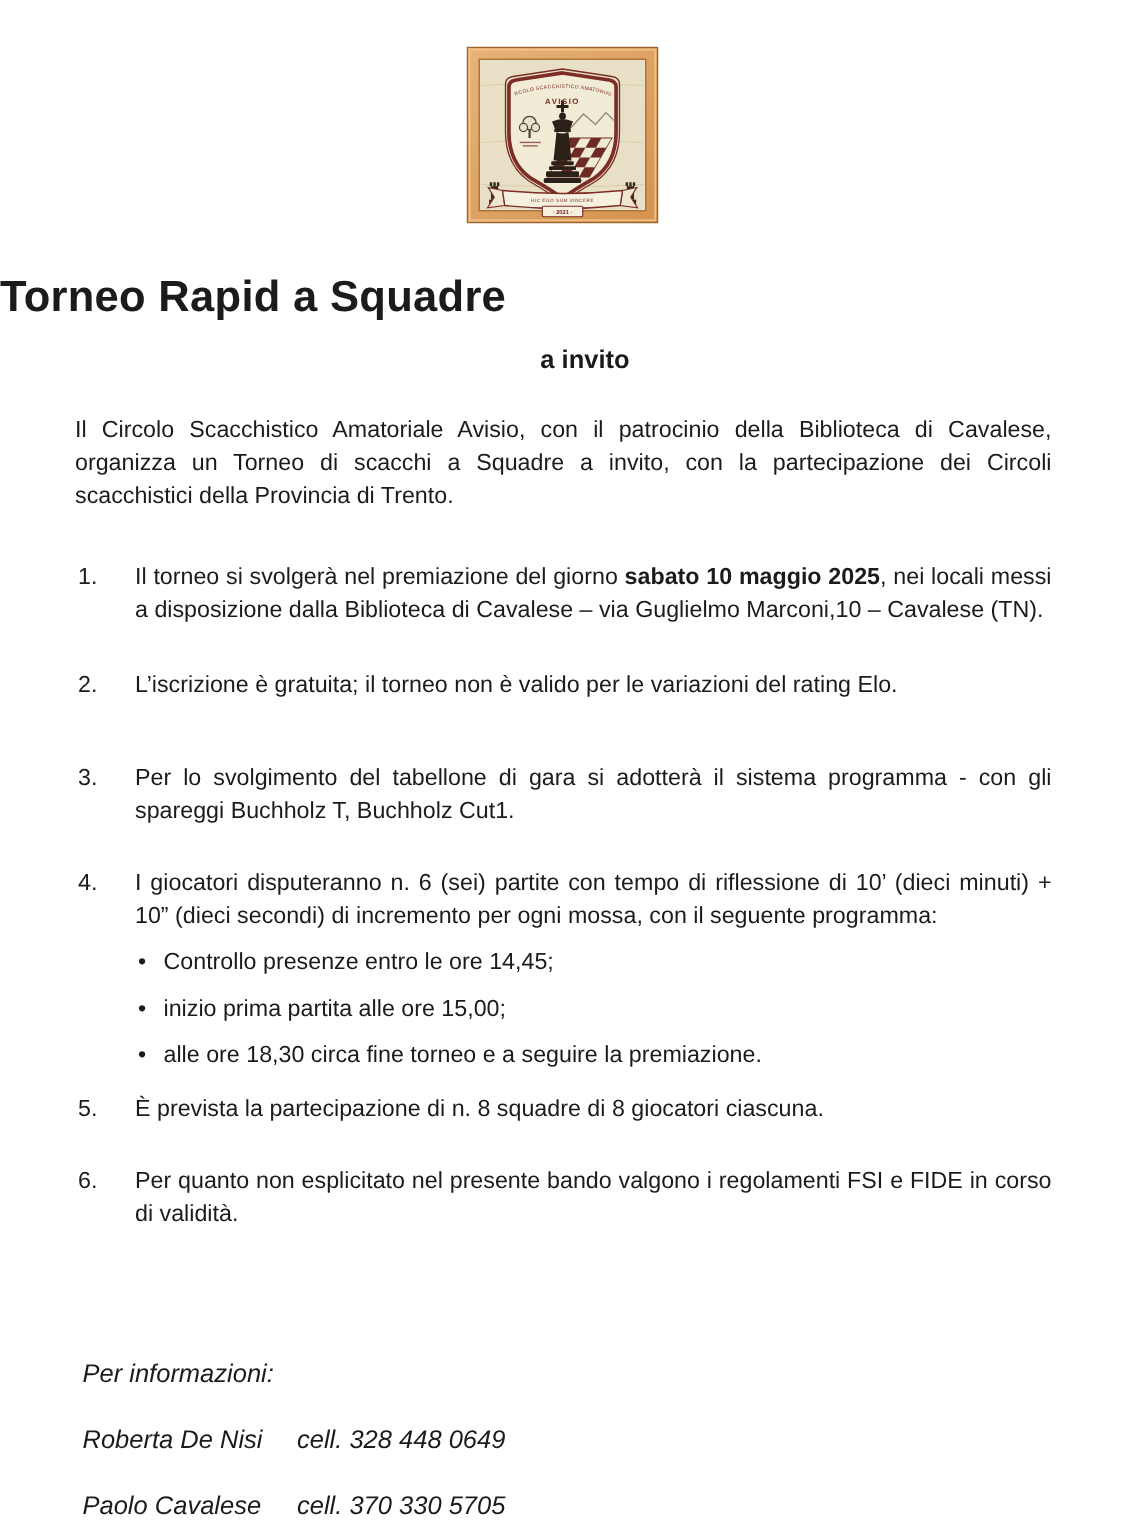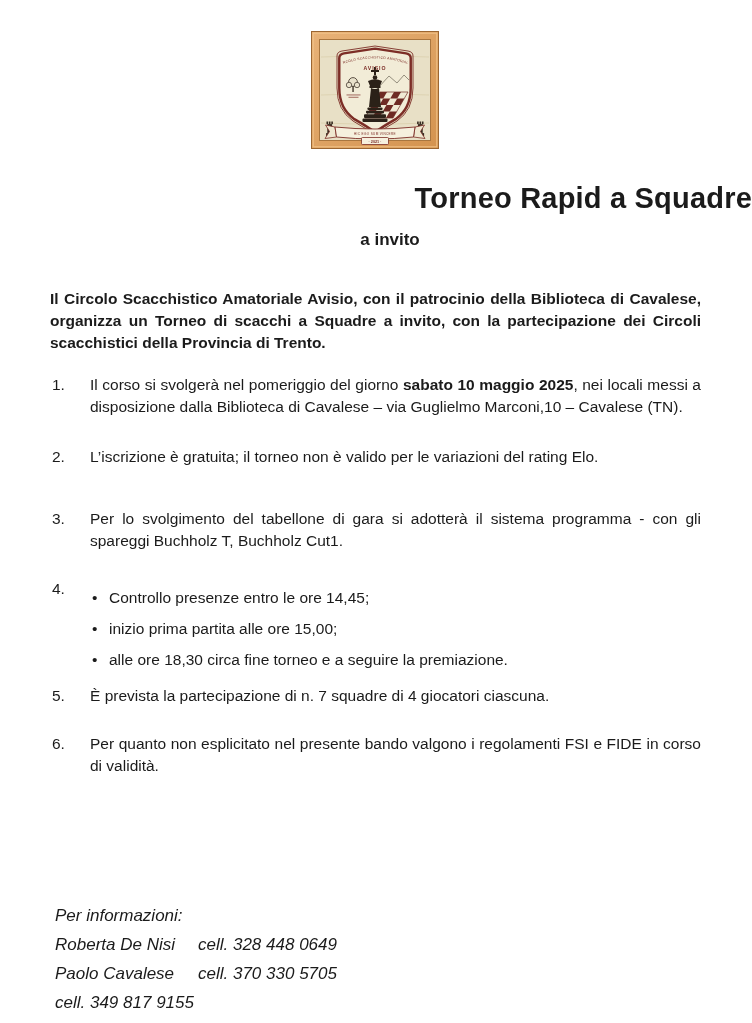--- a/index.html
+++ b/index.html
@@ -2,38 +2,38 @@
 <html><head>
 <meta charset="utf-8">
 <style>
   html,body{margin:0;padding:0;}
   body{
     width:752px;height:1023px;background:#ffffff;position:relative;overflow:hidden;
     font-family:"Liberation Sans",sans-serif;color:#1b1b1b;
   }
   .abs{position:absolute;}
   .logo-wrap{left:311px;top:31px;width:128px;height:118px;}
-  .doc-title{top:181px;left:0;width:752px;text-align:right;font-size:29px;font-weight:bold;line-height:34px;letter-spacing:0.2px;}
+  .doc-title{top:181px;left:0;width:752px;text-align:left;font-size:29px;font-weight:bold;line-height:34px;letter-spacing:0.2px;}
   .doc-subtitle{top:229px;left:0;width:752px;text-align:center;font-size:17px;font-weight:bold;line-height:22px;padding-left:14px;}
-  .intro{top:288px;left:50px;width:651px;font-size:15.5px;line-height:22px;text-align:justify;font-weight:bold;}
+  .intro{top:276px;left:50px;width:651px;font-size:15.5px;line-height:22px;text-align:justify;}
   .list{top:374px;left:50px;width:651px;}
   .item{display:grid;grid-template-columns:40px 1fr;}
   .item-1{margin-bottom:28px;}
   .item-2{margin-bottom:40px;}
   .item-3{margin-bottom:26px;}
   .item-4{margin-bottom:14px;}
   .item-5{margin-bottom:26px;}
   .num{font-size:15.5px;line-height:22px;padding-left:2px;}
   .item-text{font-size:15.5px;line-height:22px;text-align:justify;}
   .item-text b{font-weight:bold;}
   .bullets{margin-top:0;}
   .bullet-row{display:grid;grid-template-columns:19px 1fr;margin-top:9px;font-size:15.5px;line-height:22px;}
   .dot{text-align:left;padding-left:2px;}
   .contacts{top:905px;left:55px;font-style:italic;font-size:17px;line-height:22px;}
-  .contact-row{display:grid;grid-template-columns:143px auto;margin-top:7px;}
+  .contact-row{display:grid;grid-template-columns:143px auto;margin-top:22px;}
   svg text{font-family:"Liberation Sans",sans-serif;}
 </style>
 </head>
 <body>
 
 <div class="abs logo-wrap">
   <svg width="128" height="118" viewBox="0 0 128 118">
     <defs>
       <linearGradient id="wood" x1="0" y1="0" x2="1" y2="1">
         <stop offset="0" stop-color="#e8b278"></stop>
@@ -129,58 +129,59 @@
 </div>
 
 <div class="abs doc-title">Torneo Rapid a Squadre</div>
 <div class="abs doc-subtitle">a invito</div>
 <div class="abs intro">Il Circolo Scacchistico Amatoriale Avisio, con il patrocinio della Biblioteca di Cavalese, organizza un Torneo di scacchi a Squadre a invito, con la partecipazione dei Circoli scacchistici della Provincia di Trento.</div>
 
 <div class="abs list">
     <div class="item item-1">
       <div class="num">1.</div>
       <div class="item-body">
-        <div class="item-text"><span>Il corso si svolgerà nel pomeriggio del giorno </span><b>sabato 10 maggio 2025</b><span>, nei locali messi a disposizione dalla Biblioteca di Cavalese – via Guglielmo Marconi,10 – Cavalese (TN).</span></div>
+        <div class="item-text"><span>Il torneo si svolgerà nel premiazione del giorno </span><b>sabato 10 maggio 2025</b><span>, nei locali messi a disposizione dalla Biblioteca di Cavalese – via Guglielmo Marconi,10 – Cavalese (TN).</span></div>
       </div>
     </div>
     <div class="item item-2">
       <div class="num">2.</div>
       <div class="item-body">
         <div class="item-text"><span>L’iscrizione è gratuita; il torneo non è valido per le variazioni del rating Elo.</span></div>
       </div>
     </div>
     <div class="item item-3">
       <div class="num">3.</div>
       <div class="item-body">
         <div class="item-text"><span>Per lo svolgimento del tabellone di gara si adotterà il sistema programma - con gli spareggi Buchholz T, Buchholz Cut1.</span></div>
       </div>
     </div>
     <div class="item item-4">
       <div class="num">4.</div>
       <div class="item-body">
+        <div class="item-text"><span>I giocatori disputeranno n. 6 (sei) partite con tempo di riflessione di 10’ (dieci minuti) + 10” (dieci secondi) di incremento per ogni mossa, con il seguente programma:</span></div>
         <div class="bullets">
           <div class="bullet-row">
             <span class="dot">•</span>
             <span class="bullet-text">Controllo presenze entro le ore 14,45;</span>
           </div>
           <div class="bullet-row">
             <span class="dot">•</span>
             <span class="bullet-text">inizio prima partita alle ore 15,00;</span>
           </div>
           <div class="bullet-row">
             <span class="dot">•</span>
             <span class="bullet-text">alle ore 18,30 circa fine torneo e a seguire la premiazione.</span>
           </div>
         </div>
       </div>
     </div>
     <div class="item item-5">
       <div class="num">5.</div>
       <div class="item-body">
-        <div class="item-text"><span>È prevista la partecipazione di n. 7 squadre di 4 giocatori ciascuna.</span></div>
+        <div class="item-text"><span>È prevista la partecipazione di n. 8 squadre di 8 giocatori ciascuna.</span></div>
       </div>
     </div>
     <div class="item item-6">
       <div class="num">6.</div>
       <div class="item-body">
         <div class="item-text"><span>Per quanto non esplicitato nel presente bando valgono i regolamenti FSI e FIDE in corso di validità.</span></div>
       </div>
     </div>
   </div>
 

